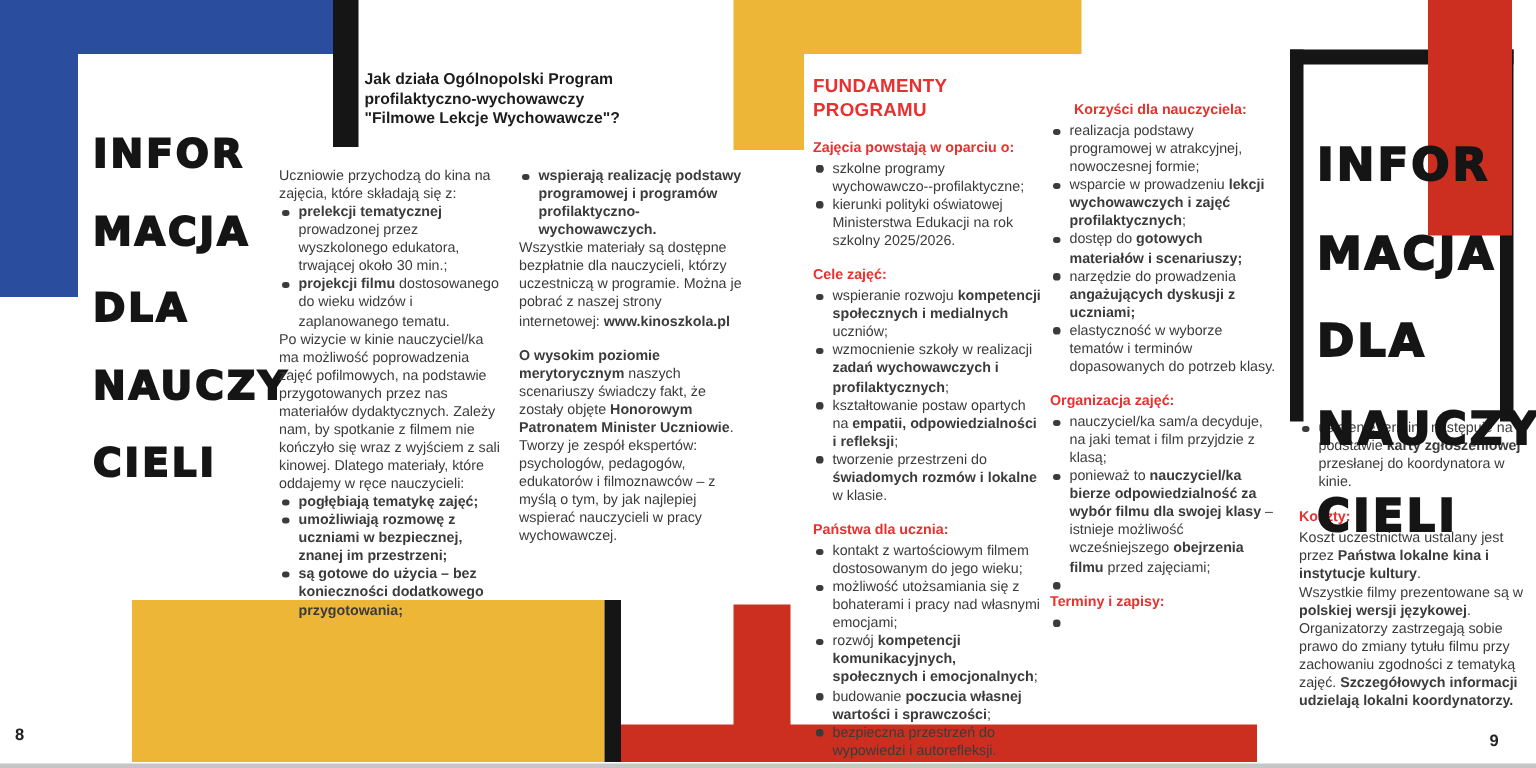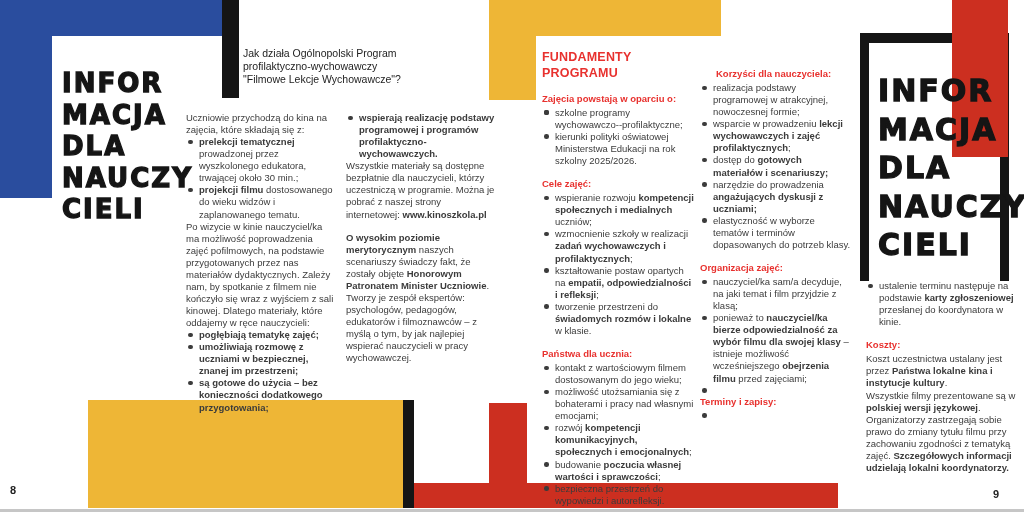--- a/index.html
+++ b/index.html
@@ -8,26 +8,26 @@
   .abs{position:absolute;}
   
   .blue{background:#2a4d9e;}
   .yellow{background:#eeb636;}
   .red{background:#cc2f20;}
   .black{background:#151515;}
   .grey-line{background:#c6c6c6;}
   
   .big-title{color:#151515;font-family:"DejaVu Sans",sans-serif;font-weight:900;
              letter-spacing:2px;-webkit-text-stroke:1.3px #151515;}
-  .big-title .t-line{white-space:nowrap;}
+  .big-title .t-line{white-space:nowrap;margin-top:20px;}
   .title-left{left:62px;top:68px;font-size:26px;line-height:31.5px;}
   .title-right{left:878px;top:72px;font-size:30px;line-height:38.5px;z-index:6;}
   
   .question{left:243px;top:47px;width:178px;font-size:10.5px;line-height:1.26;
-            font-weight:normal;color:#1d1d1d;}
+            font-weight:bold;color:#1d1d1d;}
   
   .col{font-size:9.5px;line-height:1.27;color:#3b3b3b;z-index:5;}
   .b-p{margin:0;}
   .b-sp{height:11px;}
   .b-li{position:relative;padding-left:13px;margin:0;}
   .b-li .dot{position:absolute;left:2px;top:3.5px;width:4.5px;height:4.5px;
              border-radius:50%;background:#3b3b3b;}
   .b-h{color:#e8312e;font-weight:bold;margin:11px 0 2px 0;}
   .b-h:first-child{margin-top:0;padding-left:16px;}
   .b-H{color:#e8312e;font-weight:bold;font-size:12.5px;letter-spacing:.2px;margin:0 0 8px 0;}

